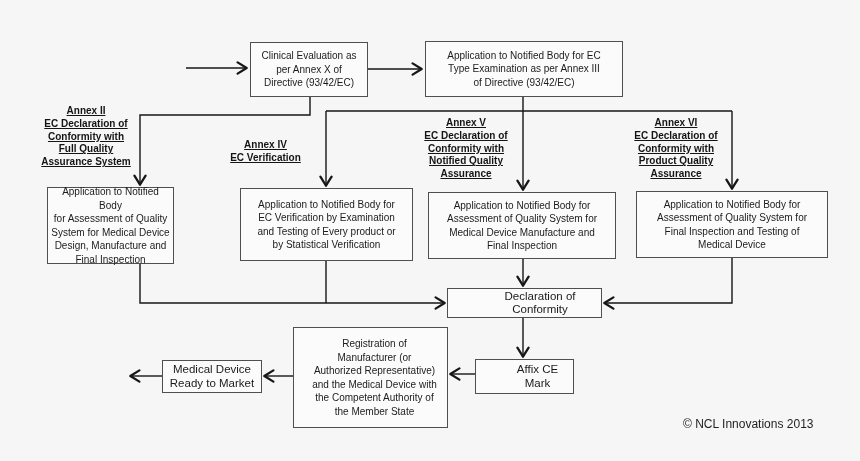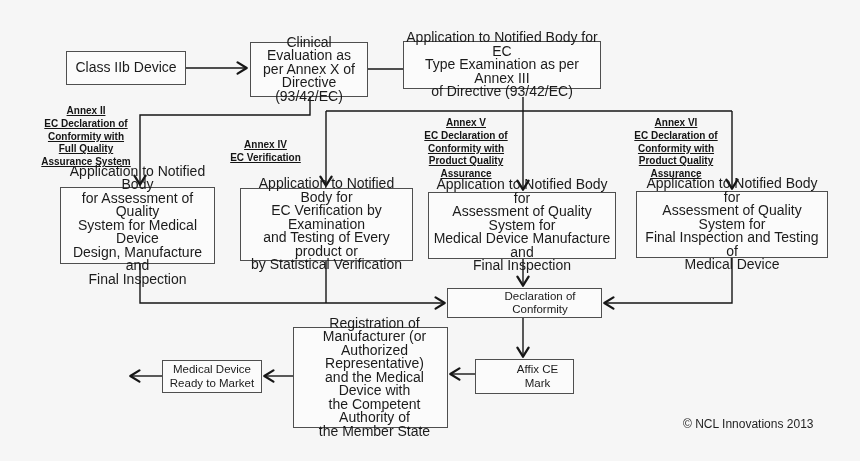--- a/index.html
+++ b/index.html
@@ -25,21 +25,21 @@
     position: absolute;
     box-sizing: border-box;
     border: 1px solid #4f4f4f;
     background: #fbfbfb;
     color: #1b1b1b;
     display: flex;
     align-items: center;
     justify-content: center;
     text-align: center;
     white-space: pre-line;
-    font-size: 14px;
+    font-size: 10px;
     line-height: 13.5px;
     padding: 1px 2px;
   }
   .annex-label {
     position: absolute;
     box-sizing: border-box;
     color: #141414;
     font-weight: bold;
     text-align: center;
     white-space: pre-line;
@@ -51,22 +51,22 @@
     position: absolute;
     left: 683px;
     top: 417px;
     font-size: 12px;
     color: #1f1f1f;
     white-space: nowrap;
   }
   
   .n-class-iib   { left: 66px;  top: 51px;  width: 120px; height: 34px; }
   .n-clinical    { left: 250px; top: 42px;  width: 118px; height: 55px; }
-  .n-ec-type     { left: 403px; top: 41px;  width: 198px; height: 48px; }
-  .n-app2        { left: 60px;  top: 187px; width: 155px; height: 77px; }
+  .n-ec-type     { left: 425px; top: 41px;  width: 198px; height: 56px; }
+  .n-app2        { left: 47px;  top: 187px; width: 127px; height: 77px; }
   .n-app4        { left: 240px; top: 188px; width: 173px; height: 73px; }
   .n-app5        { left: 428px; top: 192px; width: 188px; height: 67px; }
   .n-app6        { left: 636px; top: 191px; width: 192px; height: 67px; }
   .n-decl        { left: 447px; top: 288px; width: 155px; height: 30px; font-size: 11.5px; padding-left: 33px; }
   .n-affix       { left: 475px; top: 359px; width: 99px;  height: 35px; font-size: 11.5px; padding-left: 28px; }
   .n-reg         { left: 293px; top: 327px; width: 155px; height: 101px; padding-left: 10px; }
   .n-ready       { left: 162px; top: 360px; width: 100px; height: 33px; font-size: 11.5px; }
   .n-post        { left: 30px;  top: 358px; width: 98px;  height: 37px; font-size: 11.5px; }
   .l-annex2      { left: 16px;  top: 105px; width: 140px; }
   .l-annex4      { left: 203px; top: 139px; width: 125px; }
@@ -97,21 +97,20 @@
       <path d="M326,261 V303"></path>
       <path d="M523,259 V285" marker-end="url(#arr)"></path>
       <path d="M732,258 V303 H605" marker-end="url(#arr)"></path>
       <path d="M523,318 V356" marker-end="url(#arr)"></path>
       <path d="M475,374 H451" marker-end="url(#arr)"></path>
       <path d="M293,376 H265" marker-end="url(#arr)"></path>
       <path d="M162,376 H131" marker-end="url(#arr)"></path>
     </g>
   </svg>
 
-  <div class="node n-class-iib">Class IIb Device</div>
 
   <div class="node n-clinical">Clinical Evaluation as
 per Annex X of
 Directive (93/42/EC)</div>
 
   <div class="node n-ec-type">Application to Notified Body for EC
 Type Examination as per Annex III
 of Directive (93/42/EC)</div>
 
   <div class="annex-label l-annex2">Annex II
@@ -119,21 +118,21 @@
 Conformity with
 Full Quality
 Assurance System</div>
 
   <div class="annex-label l-annex4">Annex IV
 EC Verification</div>
 
   <div class="annex-label l-annex5">Annex V
 EC Declaration of
 Conformity with
-Product Quality
+Notified Quality
 Assurance</div>
 
   <div class="annex-label l-annex6">Annex VI
 EC Declaration of
 Conformity with
 Product Quality
 Assurance</div>
 
   <div class="node n-app2">Application to Notified Body
 for Assessment of Quality

